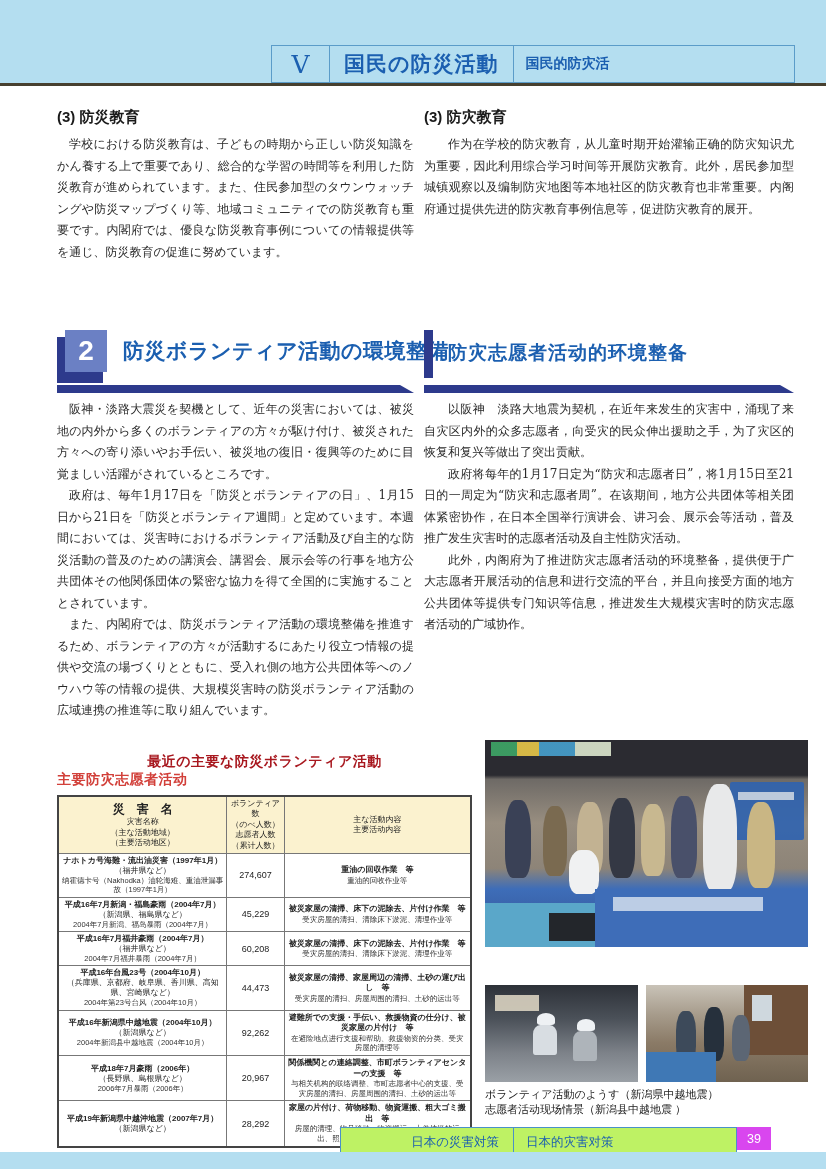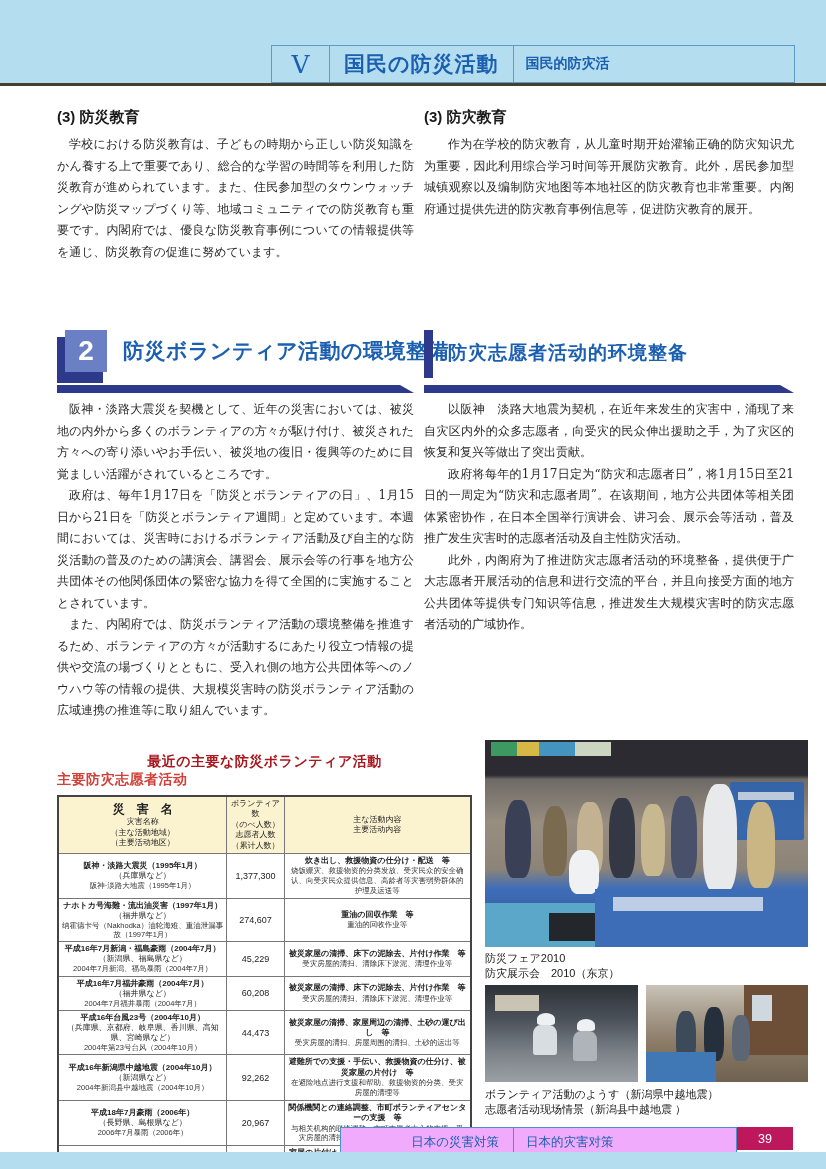--- a/index.html
+++ b/index.html
@@ -113,30 +113,30 @@
   .photo3 {
     position:absolute; left:646px; top:985px; width:162px; height:97px; overflow:hidden;
     background:linear-gradient(180deg,#c9c3b8 0%,#a79c8c 30%,#8a7a66 60%,#6f6250 100%);
   }
   .p3-house { position:absolute; right:0; top:0; width:64px; height:70px; background:#6d4f38; }
   .p3-house::after { content:""; position:absolute; left:8px; top:10px; width:20px; height:26px; background:#cfd8de; }
   .p3-tarp { position:absolute; left:0; bottom:0; width:70px; height:30px; background:#3f78b5; }
   
   .footer-bar {
     position:absolute; left:340px; top:1127px; width:397px; height:30px;
-    border:1px solid #4a90c8; background:#f0abfc; display:flex; align-items:stretch;
+    border:1px solid #4a90c8; background:#bef264; display:flex; align-items:stretch;
   }
   .f-ja { flex:1; display:flex; align-items:center; justify-content:flex-end;
     padding-right:14px; color:#1b5fb0; font-size:12.5px; }
   .f-sep { width:1px; background:#4a90c8; }
   .f-zh { width:222px; display:flex; align-items:center; padding-left:12px;
     color:#1b5fb0; font-size:12.5px; }
   .footer-page {
-    position:absolute; left:737px; top:1127px; width:56px; height:23px;
-    background:#be185d; color:#fff; font-size:12.5px;
+    position:absolute; left:737px; top:1127px; width:34px; height:23px;
+    background:#d946ef; color:#fff; font-size:12.5px;
     display:flex; align-items:center; justify-content:center;
   }
   .band-bottom { position:absolute; left:0; top:1152px; width:826px; height:17px; background:#b4def0; }
 </style>
 </head>
 <body>
 
 <div class="page">
 
   <div class="band-top"></div>
@@ -201,32 +201,20 @@
           </th>
           <th class="c-act">
             <div class="hd2">主な活動内容</div>
             <div class="hd2">主要活动内容</div>
           </th>
         </tr>
       </thead>
       <tbody>
         <tr>
           <td class="c-name">
-              <div class="n1">阪神・淡路大震災（1995年1月）</div>
-              <div class="n2">（兵庫県など）</div>
-              <div class="n3">阪神·淡路大地震（1995年1月）</div>
-            </td>
-          <td class="c-count">1,377,300</td>
-          <td class="c-act">
-              <div class="a1">炊き出し、救援物資の仕分け・配送　等</div>
-              <div class="a2">烧饭赈灾、救援物资的分类发放、受灾民众的安全确认、向受灾民众提供信息、高龄者等灾害弱势群体的护理及运送等</div>
-            </td>
-        </tr>
-        <tr>
-          <td class="c-name">
               <div class="n1">ナホトカ号海難・流出油災害（1997年1月）</div>
               <div class="n2">（福井県など）</div>
               <div class="n3">纳霍德卡号（Nakhodka）油轮海难、重油泄漏事故（1997年1月）</div>
             </td>
           <td class="c-count">274,607</td>
           <td class="c-act">
               <div class="a1">重油の回収作業　等</div>
               <div class="a2">重油的回收作业等</div>
             </td>
         </tr>
@@ -316,24 +304,20 @@
     <div class="person" style="left:124px;top:58px;width:26px;height:80px;background:#343844;"></div>
     <div class="person" style="left:156px;top:64px;width:24px;height:72px;background:#c8b890;"></div>
     <div class="person" style="left:186px;top:56px;width:26px;height:82px;background:#49506a;"></div>
     <div class="person" style="left:218px;top:44px;width:34px;height:108px;background:#e8e9ea;"></div>
     <div class="person" style="left:262px;top:62px;width:28px;height:86px;background:#c9b684;"></div>
     <div class="person" style="left:84px;top:110px;width:30px;height:44px;background:#f0f1f2;"></div>
     <div class="p1-mat"></div>
     <div class="p1-box"></div>
     <div class="p1-table"></div>
   </div>
-  <div class="cap" style="left:485px; top:951px; width:323px;">
-    <div>防災フェア2010</div>
-    <div>防灾展示会　2010（东京）</div>
-  </div>
 
   <div class="photo2">
     <div class="p2-signboard"></div>
     <div class="p2-helmet" style="left:52px;top:28px;"></div>
     <div class="p2-vest" style="left:48px;top:40px;"></div>
     <div class="p2-helmet" style="left:92px;top:34px;"></div>
     <div class="p2-vest" style="left:88px;top:46px;background:#aeb4ba;"></div>
   </div>
 
   <div class="photo3">

